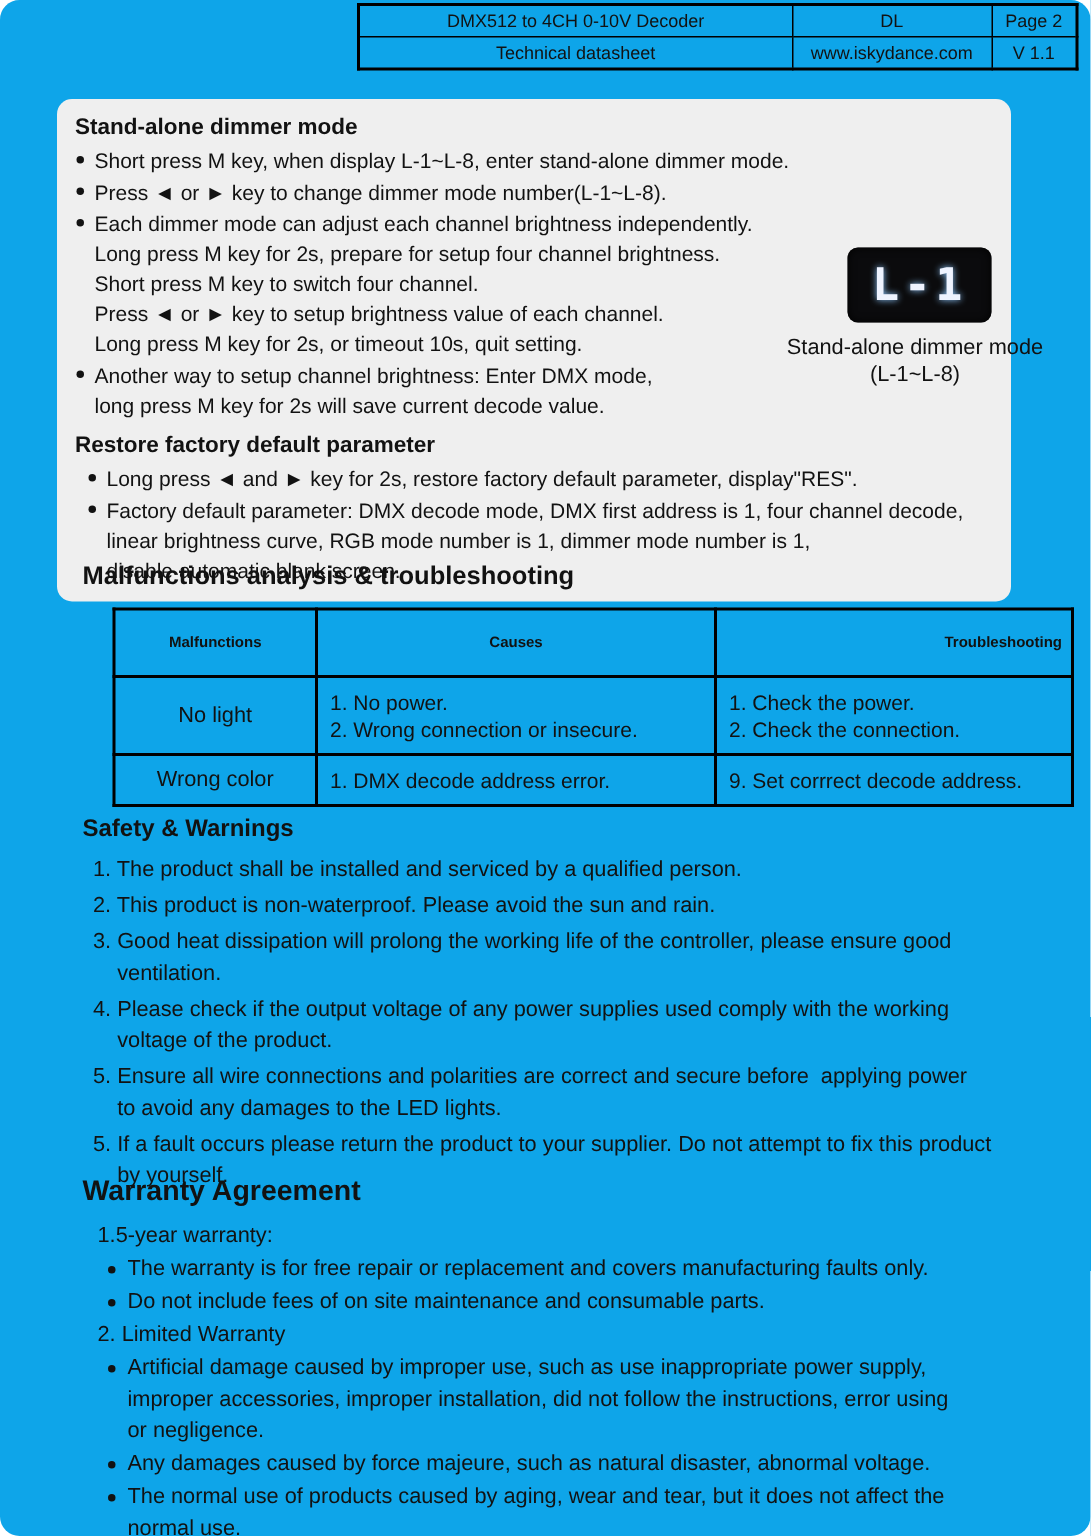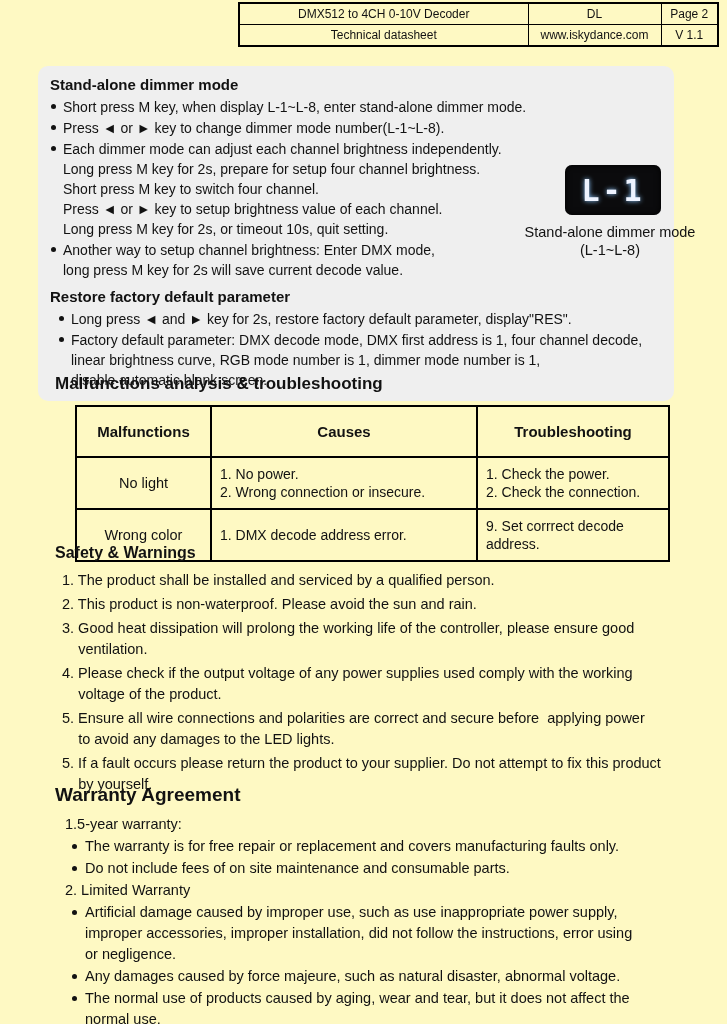--- a/index.html
+++ b/index.html
@@ -2,22 +2,23 @@
 <html><head>
 <meta charset="utf-8">
 <style>
   * { box-sizing: border-box; margin: 0; padding: 0; }
   html, body { background: #ffffff; }
   body { font-family: "Liberation Sans", sans-serif; color: #121212; }
   .page {
     position: relative;
     width: 727px;
     height: 1024px;
-    background: #fef9c3;
+    background: #0ea5e9;
     overflow: hidden;
+    border-radius: 13px;
   }
 
   
   .hdr {
     position: absolute;
     top: 2px;
     right: 8px;
     border-collapse: collapse;
     border: 2px solid #000;
   }
@@ -113,29 +114,29 @@
     position: absolute;
     left: 75px;
     top: 405px;
     border-collapse: collapse;
   }
   .mal-table td, .mal-table th {
     border: 2px solid #000;
     vertical-align: middle;
   }
   .mal-table th {
-    font-size: 15px;
+    font-size: 10px;
     font-weight: bold;
     text-align: center;
     height: 36px;
     padding: 16px 6px;
   }
   .mal-table .col1 { width: 135px; }
   .mal-table .col2 { width: 266px; }
-  .mal-table .col3 { width: 192px; }
+  .mal-table .col3 { width: 238px; text-align: right; }
   .mal-table td { font-size: 14px; padding: 7px 8px; white-space: pre-line; line-height: 18px; }
   .mal-table td.center { text-align: center; font-size: 14.5px; }
 
   
   .safety-h {
     position: absolute;
     left: 55px;
     top: 544px;
     font-size: 16px;
     font-weight: bold;

